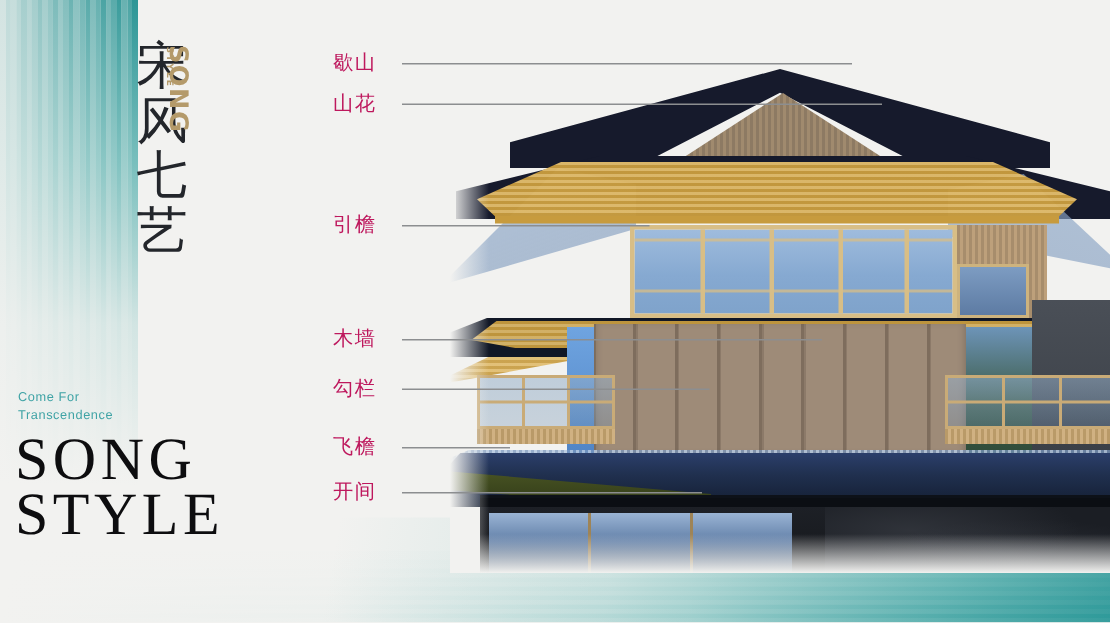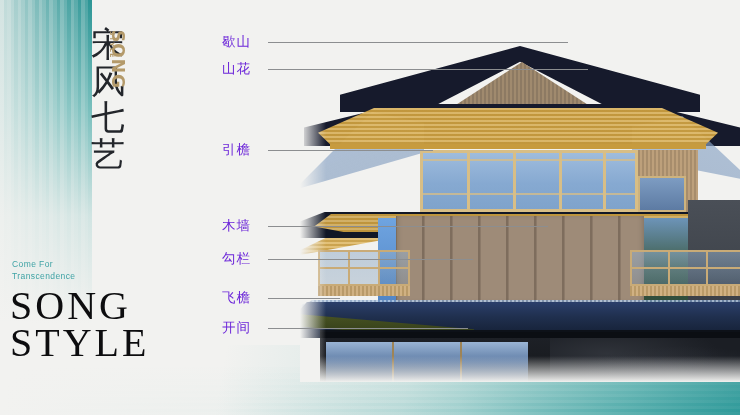--- a/index.html
+++ b/index.html
@@ -95,21 +95,21 @@
     color:#0d0d0f; z-index:30;
   }
   .wordmark span { display:block; }
 
   
   .ann { position:absolute; z-index:40; }
   .ann .lbl {
     position:absolute; left:0; top:0;
     font-family:Liberation Sans, sans-serif;
     font-size:13.5px; letter-spacing:1px;
-    color:#6d28d9; white-space:nowrap;
+    color:#be185d; white-space:nowrap;
   }
   .ann .line {
     position:absolute; top:9px; height:1px;
     background:#8c8e90;
   }
 
   
   .photo { position:absolute; left:300px; top:0; width:440px; height:382px; overflow:hidden; z-index:10; }
   .photo-inner { position:absolute; inset:0; }
 

